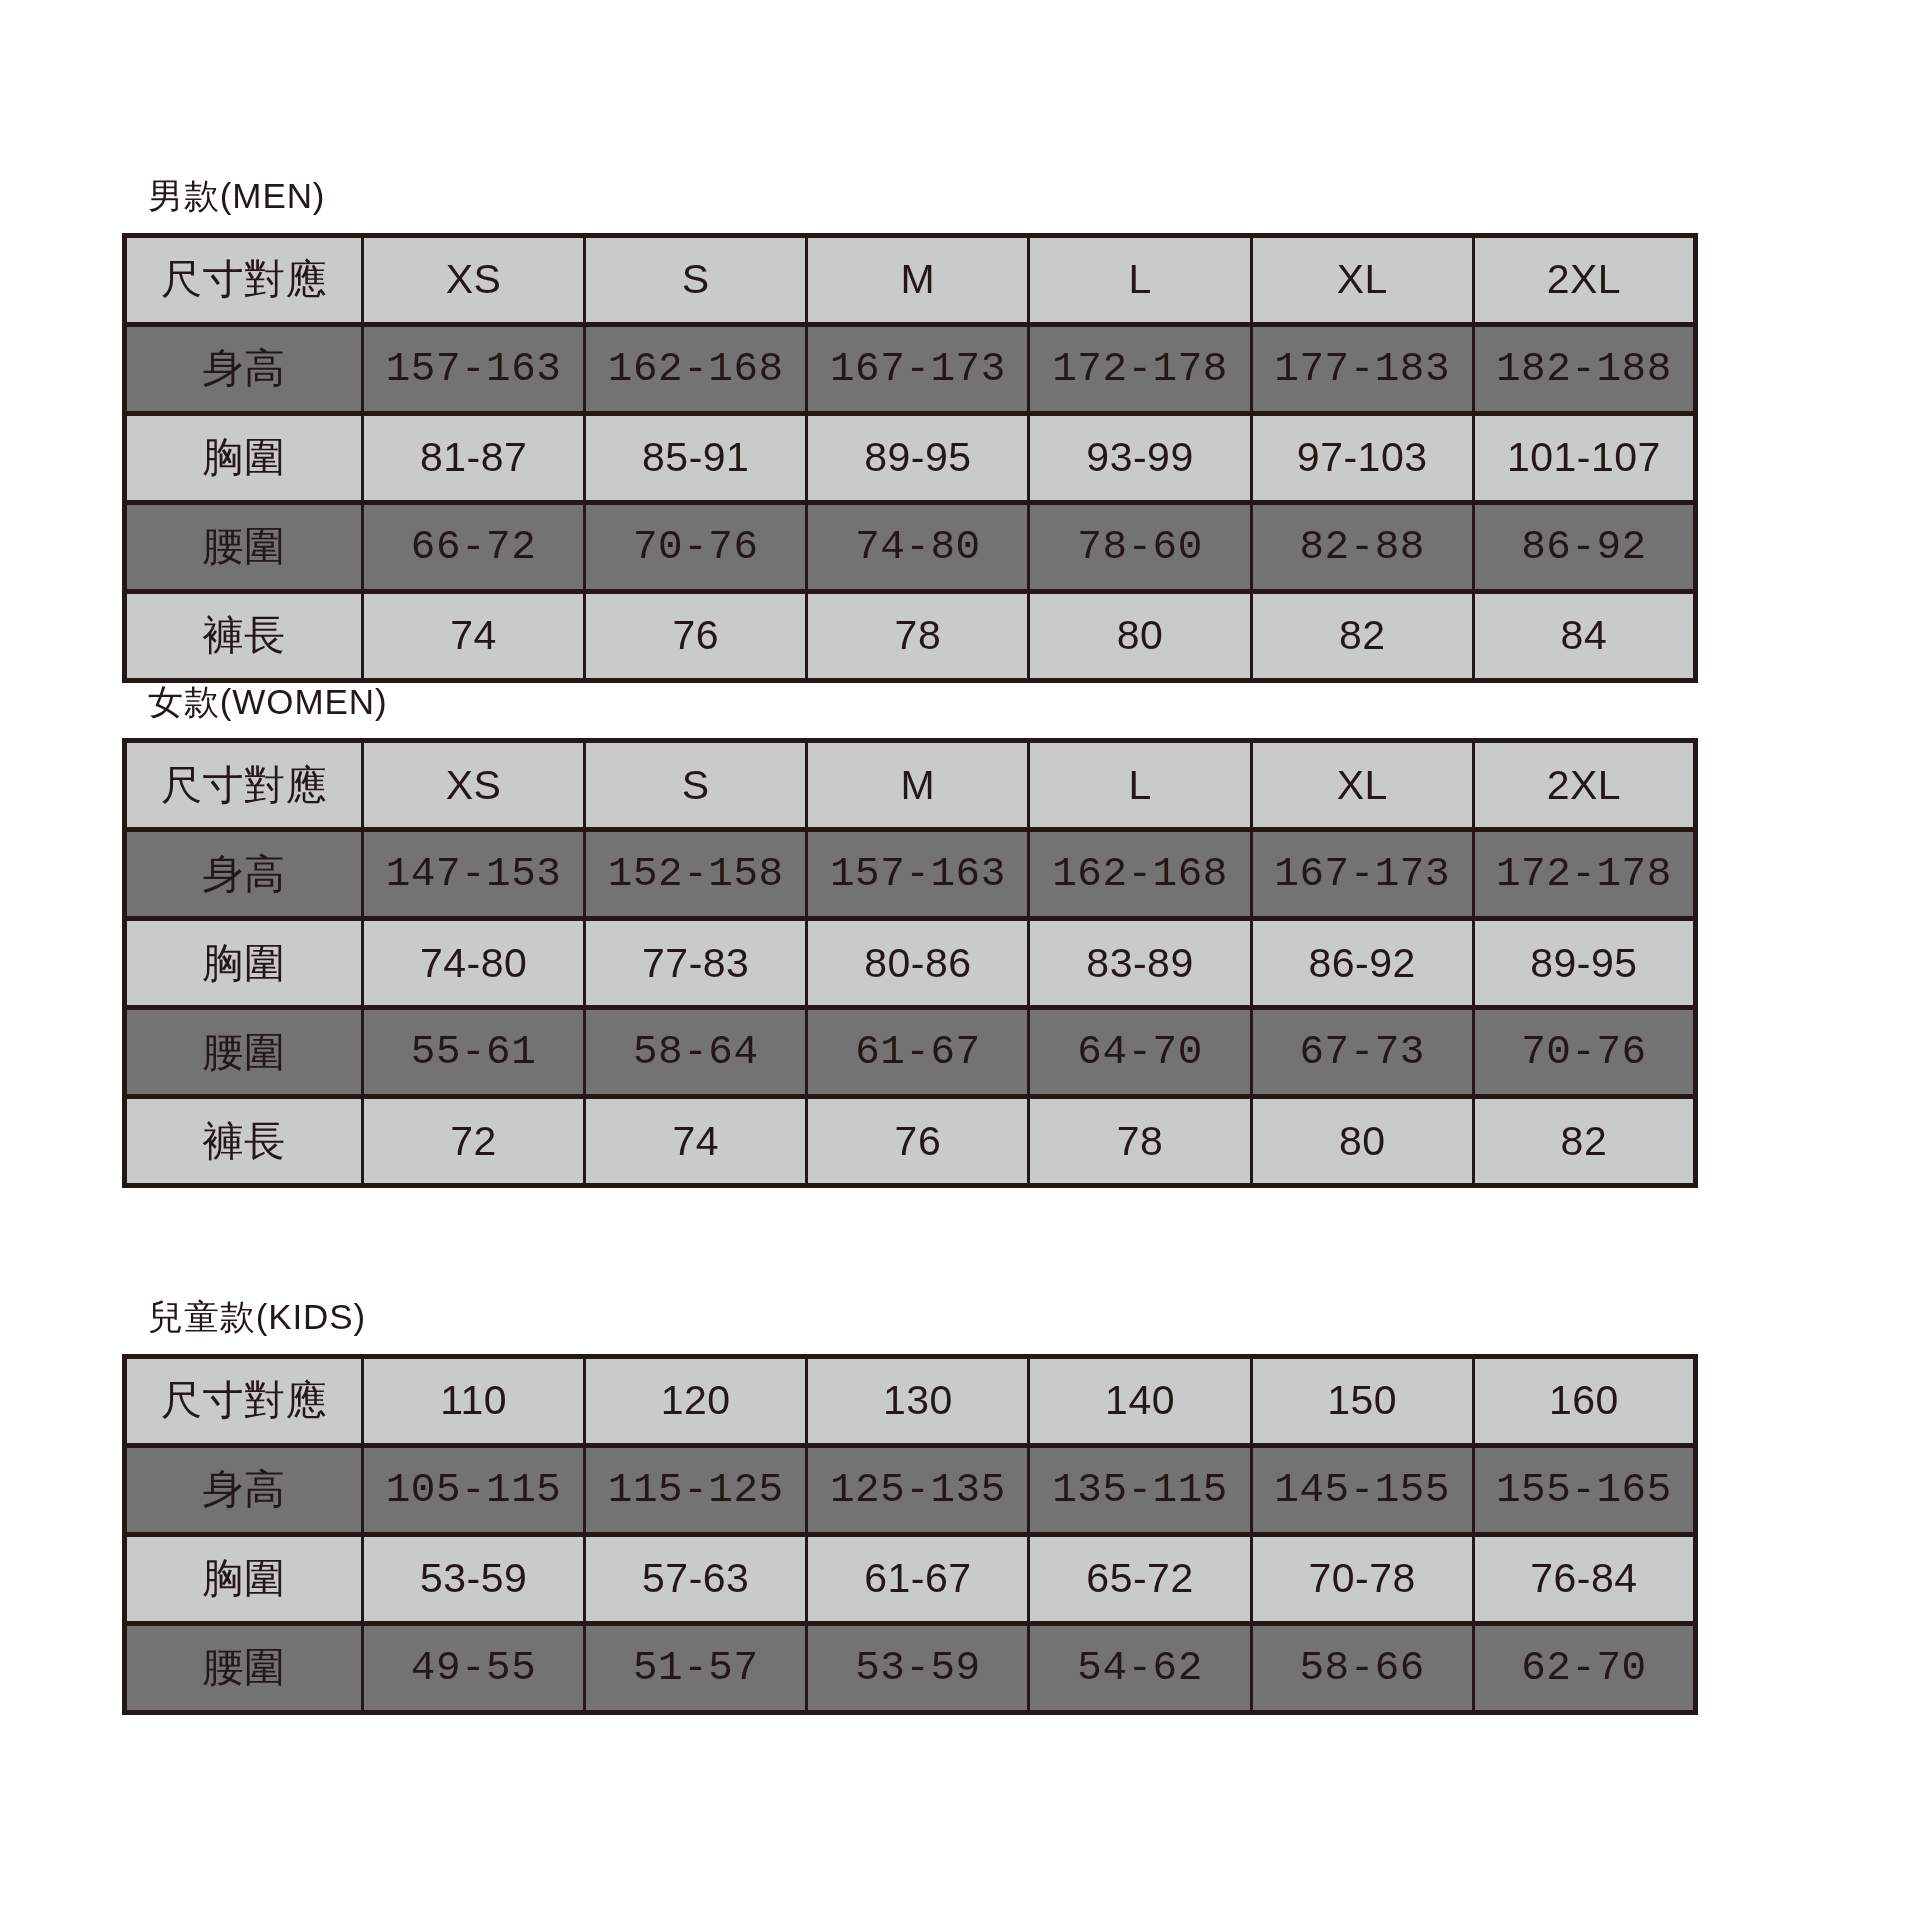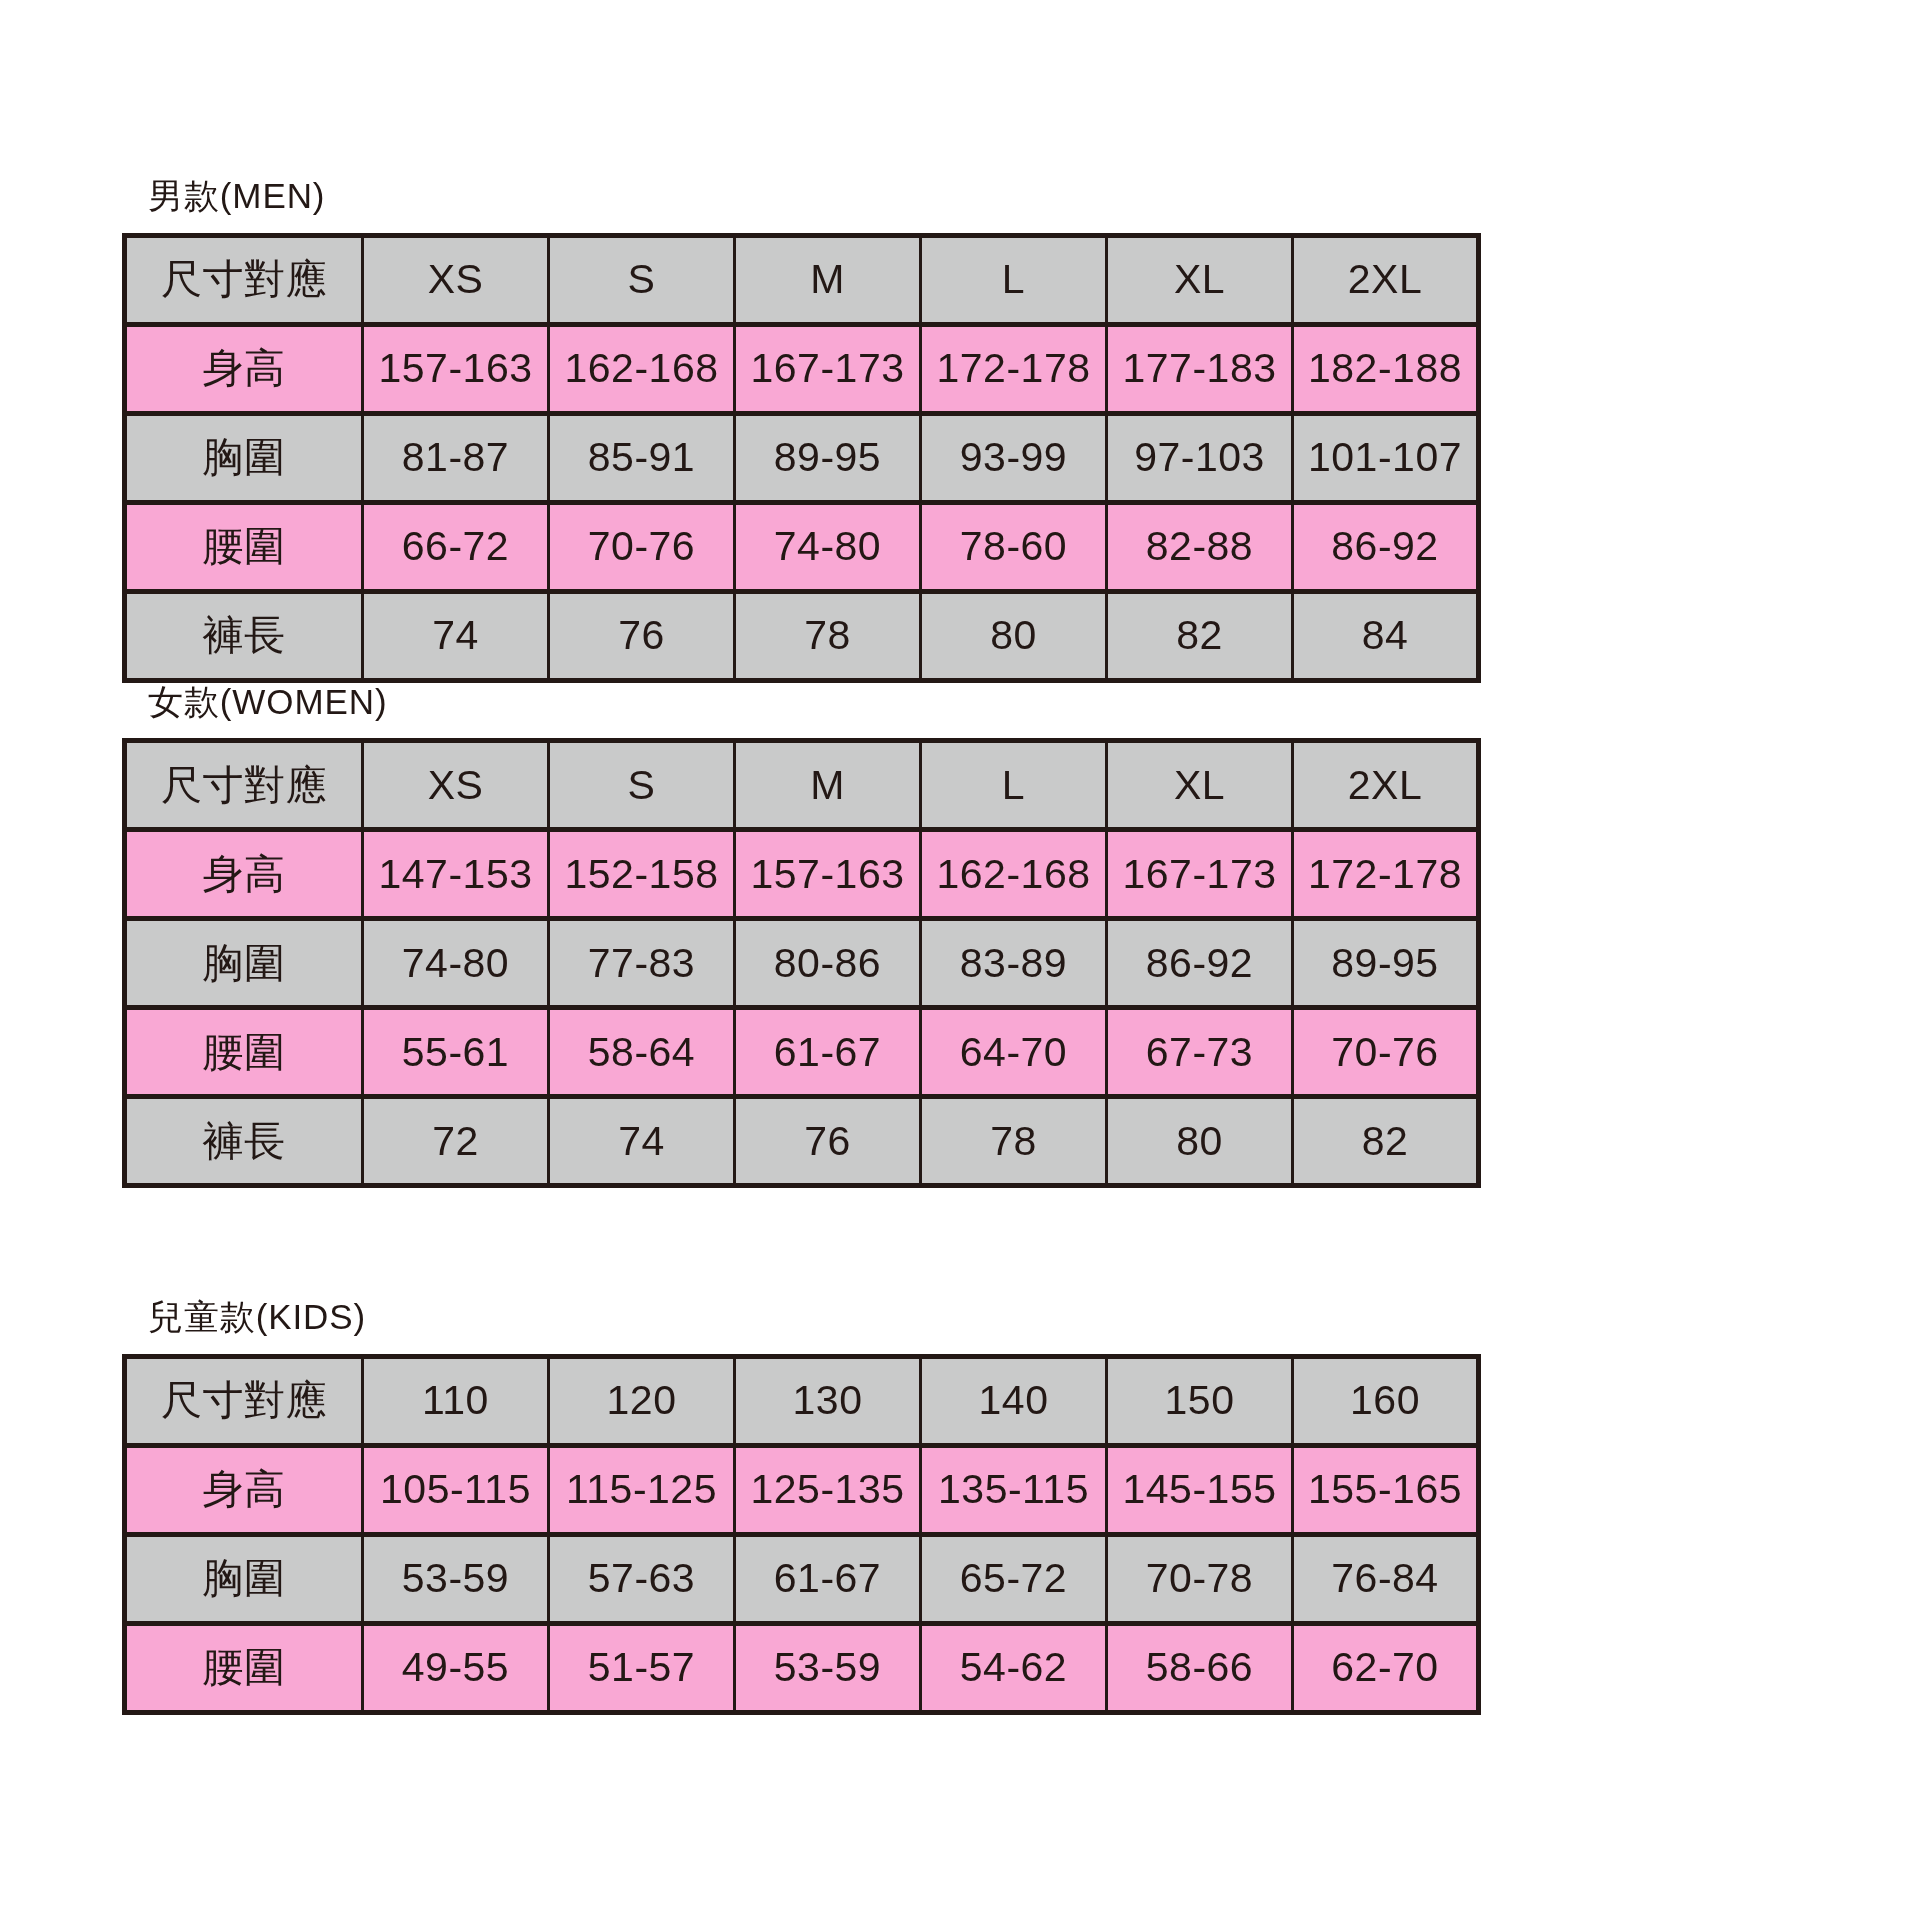--- a/index.html
+++ b/index.html
@@ -23,38 +23,38 @@
     line-height: 37px;
     margin: 0 0 18.5px 26px;
     letter-spacing: 0.9px;
   }
   #section-women .section-title { }
   #section-kids  .section-title { margin-top: 110px; }
 
   table.size-table {
     border-collapse: collapse;
     table-layout: fixed;
-    width: 1359px;
+    width: 1576px;
     border: 5.5px solid #231815;
   }
   table.size-table .cell {
     border: 3.7px solid #231815;
     border-top-width: 5.5px;
     border-bottom-width: 5.5px;
     height: 84px;
     padding: 0;
     text-align: center;
     vertical-align: middle;
     font-size: 41px;
     font-weight: 400;
     letter-spacing: 0.5px;
   }
   table.size-table .label-col { width: 234px; }
   .gray  { background: #c9caca; }
-  .white { background: #f9a8d4; }
+  .white { background: #737373; font-family: Liberation Mono, monospace; }
 </style>
 </head>
 <body>
 
 <main>
 
   <section id="section-men" class="size-section">
     <h2 class="section-title">男款(MEN)</h2>
     <table class="size-table">
         <thead>

